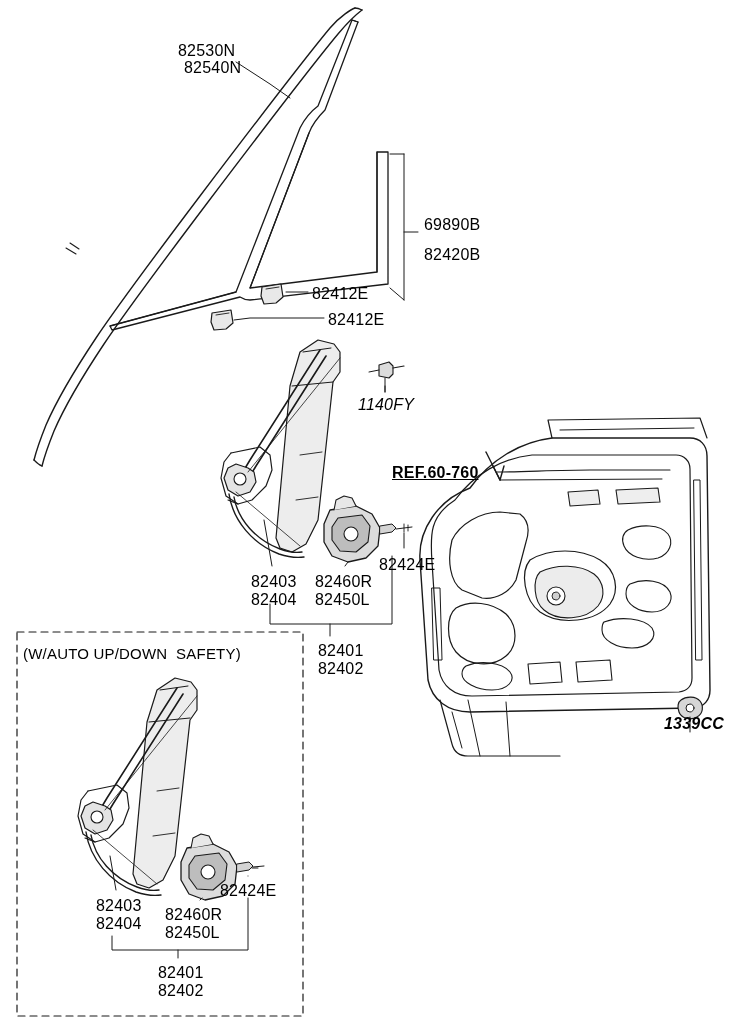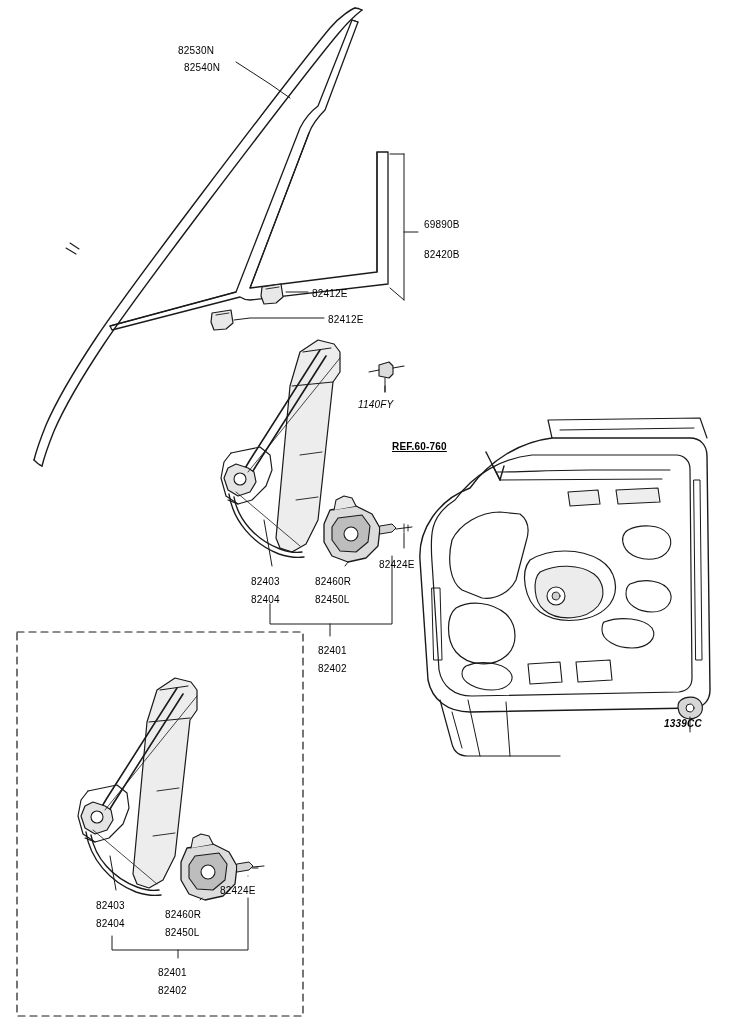--- a/index.html
+++ b/index.html
@@ -22,31 +22,32 @@
   }
   svg.layer {
     position: absolute;
     left: 0; top: 0;
     width: 749px;
     height: 1024px;
   }
   .label {
     position: absolute;
     font-family: "Liberation Sans", sans-serif;
-    font-size: 10px;
+    font-size: 16px;
     color: #000000;
     white-space: pre;
     line-height: 17px;
     letter-spacing: 0.2px;
   }
   .label.bold {
     font-weight: bold;
   }
   .label.underline {
     text-decoration: underline;
+    margin-top: 26px;
   }
 </style>
 </head>
 <body>
 
 <div id="diagram-root">
 
   <svg class="layer" viewBox="0 0 749 1024">
     <g fill="none" stroke="#1a1a1a" stroke-width="1.3" stroke-linejoin="round" stroke-linecap="round">
 
@@ -242,20 +243,21 @@
   <div class="label" style="left:251px; top:591px;">82404</div>
 
   <div class="label" style="left:315px; top:573px;">82460R</div>
   <div class="label" style="left:315px; top:591px;">82450L</div>
 
   <div class="label" style="left:318px; top:642px;">82401</div>
   <div class="label" style="left:318px; top:660px;">82402</div>
 
   <div class="label bold" style="left:664px; top:715px;font-style:italic;">1339CC</div>
 
+  <div class="label" style="left:23px; top:645px; font-size:15px;">(W/AUTO UP/DOWN  SAFETY)</div>
 
   <div class="label" style="left:220px; top:882px;">82424E</div>
 
   <div class="label" style="left:96px; top:897px;">82403</div>
   <div class="label" style="left:96px; top:915px;">82404</div>
 
   <div class="label" style="left:165px; top:906px;">82460R</div>
   <div class="label" style="left:165px; top:924px;">82450L</div>
 
   <div class="label" style="left:158px; top:964px;">82401</div>

